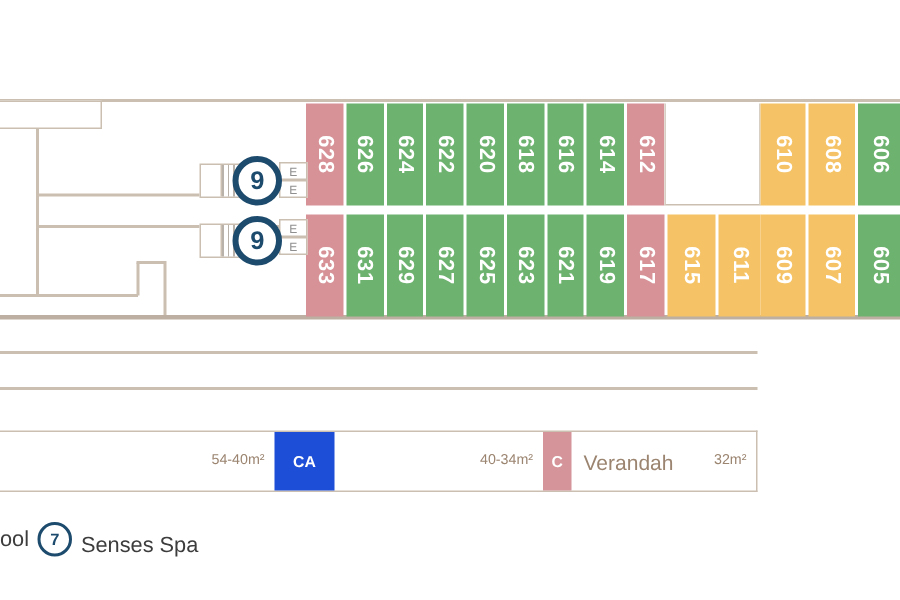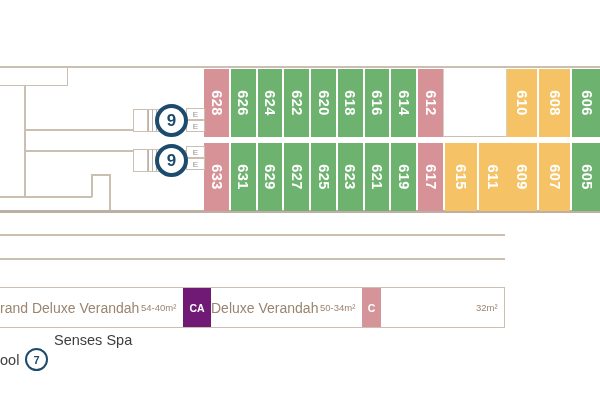--- a/index.html
+++ b/index.html
@@ -253,28 +253,27 @@
       <span>E</span>
     </div>
   <div class="elev" style="left:186px;top:158px;">
       <span>E</span>
     </div>
   <div class="deck-badge" style="left:155px;top:144px;">
       <span>9</span>
     </div>
 
   <div class="legend">
-    <span class="lg-label" style="left:0;">rand Deluxe Verandah</span>
     <span class="lg-size" style="left:141px;">54-40m²</span>
-    <div class="lg-badge" style="left:183px;width:28px;background:#701a75;">CA</div>
-    <span class="lg-label" style="left:211px;">Deluxe Verandah</span>
-    <span class="lg-size" style="left:320px;">50-34m²</span>
+    <div class="lg-badge" style="left:183px;width:40px;background:#1d4ed8;">CA</div>
+    <span class="lg-size" style="left:320px;">40-34m²</span>
     <div class="lg-badge" style="left:362px;width:19px;background:#d4949a;">C</div>
+    <span class="lg-label" style="left:389px;">Verandah</span>
     <span class="lg-size" style="left:476px;">32m²</span>
   </div>
 
   <span class="feature-text" style="left:0;top:352px;">ool</span>
   <div class="spa-badge">
       <span>7</span>
     </div>
-  <span class="feature-text" style="left:54px;top:332px;">Senses Spa</span>
+  <span class="feature-text" style="left:54px;top:356px;">Senses Spa</span>
 
 </div>
 
 </body></html>

